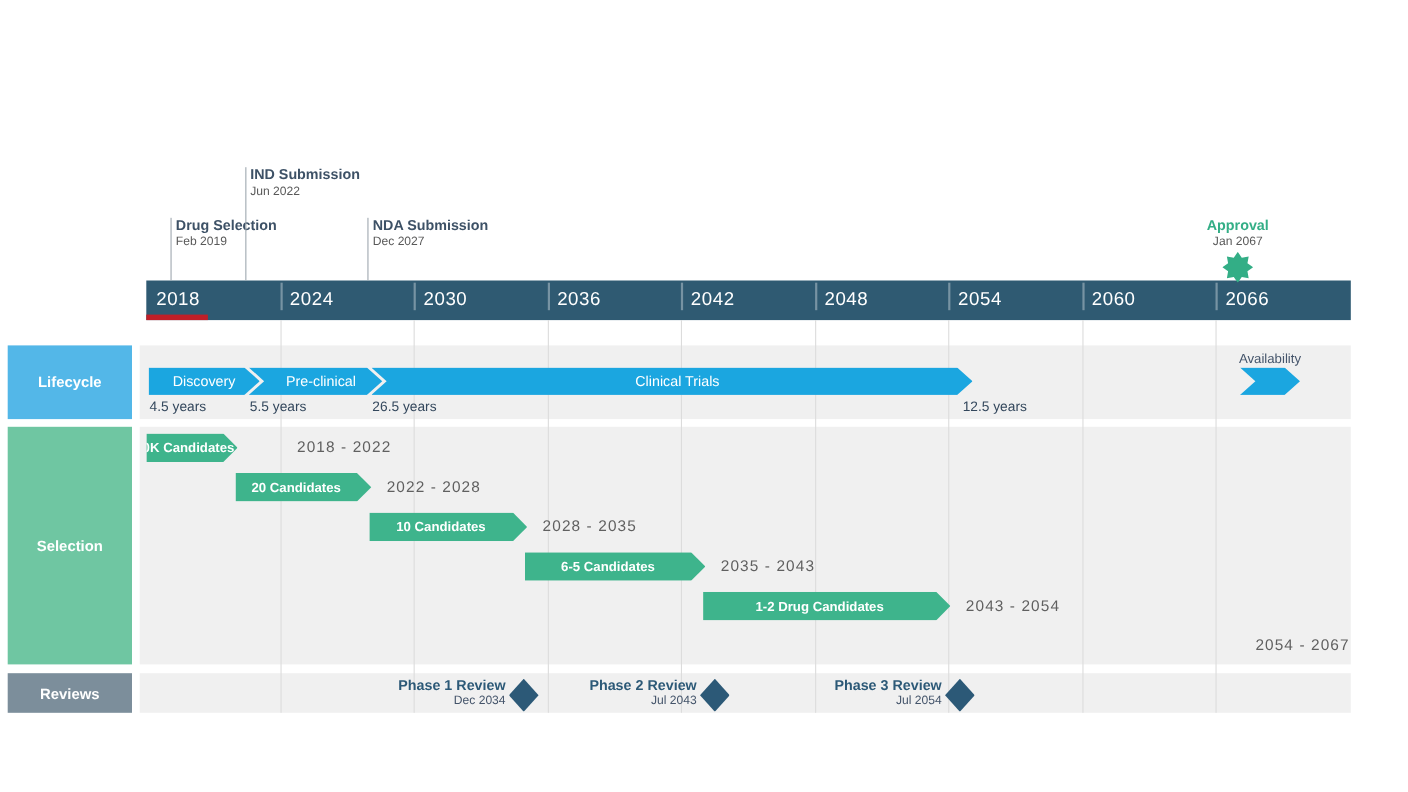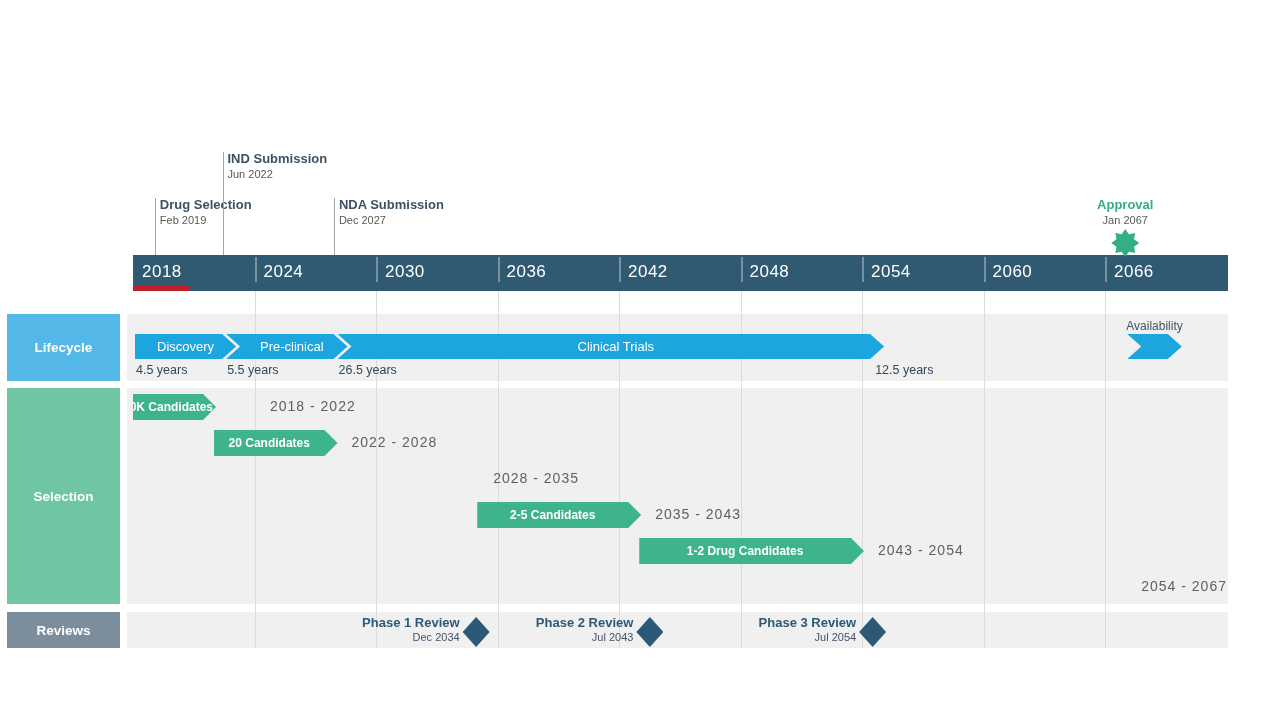--- a/index.html
+++ b/index.html
@@ -92,22 +92,23 @@
     <div class="dur" style="left: 227.125px; color: rgb(51, 71, 92);">5.5 years</div>
     <div class="arrow" style="left: 337.5px; width: 546.625px; background: rgb(27, 166, 224); clip-path: polygon(0px 0px, calc(100% - 14px) 0px, 100% 50%, calc(100% - 14px) 100%, 0px 100%, 14px 50%); padding-left: 10px;">Clinical Trials</div>
     <div class="dur" style="left: 338.5px; color: rgb(51, 71, 92);">26.5 years</div>
     <div class="dur" style="left: 875.125px; color: rgb(51, 71, 92);">12.5 years</div>
     <div class="arrow" style="left: 1127.25px; width: 54.55px; background: rgb(27, 166, 224); clip-path: polygon(0px 0px, calc(100% - 14px) 0px, 100% 50%, calc(100% - 14px) 100%, 0px 100%, 14px 50%); padding-left: 10px;"></div>
     <div class="avail" style="left: 1115.25px; width: 78.55px; text-align: center; color: rgb(68, 84, 106);">Availability</div>
     <div class="bar" style="left: 133px; top: 394px; width: 83px; background: rgb(62, 180, 140); clip-path: polygon(0px 0px, calc(100% - 13px) 0px, 100% 50%, calc(100% - 13px) 100%, 0px 100%);">10K Candidates</div>
     <div class="range" style="left: 230px; top: 398px; color: rgb(96, 96, 96); margin-left: 40px;">2018 - 2022</div>
     <div class="bar" style="left: 214px; top: 430px; width: 123.5px; background: rgb(62, 180, 140); clip-path: polygon(0px 0px, calc(100% - 13px) 0px, 100% 50%, calc(100% - 13px) 100%, 0px 100%);">20 Candidates</div>
     <div class="range" style="left: 351.5px; top: 434px; color: rgb(96, 96, 96);">2022 - 2028</div>
+    <div class="bar" style="left: 335.5px; top: 466px; width: 143.75px; background: rgb(62, 180, 140); clip-path: polygon(0px 0px, calc(100% - 13px) 0px, 100% 50%, calc(100% - 13px) 100%, 0px 100%);">10 Candidates</div>
     <div class="range" style="left: 493.25px; top: 470px; color: rgb(96, 96, 96);">2028 - 2035</div>
-    <div class="bar" style="left: 477.25px; top: 502px; width: 164px; background: rgb(62, 180, 140); clip-path: polygon(0px 0px, calc(100% - 13px) 0px, 100% 50%, calc(100% - 13px) 100%, 0px 100%);">2-5 Candidates</div>
+    <div class="bar" style="left: 477.25px; top: 502px; width: 164px; background: rgb(62, 180, 140); clip-path: polygon(0px 0px, calc(100% - 13px) 0px, 100% 50%, calc(100% - 13px) 100%, 0px 100%);">6-5 Candidates</div>
     <div class="range" style="left: 655.25px; top: 506px; color: rgb(96, 96, 96);">2035 - 2043</div>
     <div class="bar" style="left: 639.25px; top: 538px; width: 224.75px; background: rgb(62, 180, 140); clip-path: polygon(0px 0px, calc(100% - 13px) 0px, 100% 50%, calc(100% - 13px) 100%, 0px 100%);">1-2 Drug Candidates</div>
     <div class="range" style="left: 878px; top: 542px; color: rgb(96, 96, 96);">2043 - 2054</div>
     <div class="range" style="left: 1141.25px; top: 578px; color: rgb(96, 96, 96);">2054 - 2067</div>
     <div class="dia" style="left: 462.63px; top: 617px; background: rgb(44, 89, 119);"></div>
     <div class="revtitle" style="left: 291.63px; top: 615px; color: rgb(44, 89, 119);">Phase 1 Review</div>
     <div class="revdate" style="left: 291.63px; top: 631px; color: rgb(68, 84, 106);">Dec 2034</div>
     <div class="dia" style="left: 636.375px; top: 617px; background: rgb(44, 89, 119);"></div>
     <div class="revtitle" style="left: 465.375px; top: 615px; color: rgb(44, 89, 119);">Phase 2 Review</div>
     <div class="revdate" style="left: 465.375px; top: 631px; color: rgb(68, 84, 106);">Jul 2043</div>

